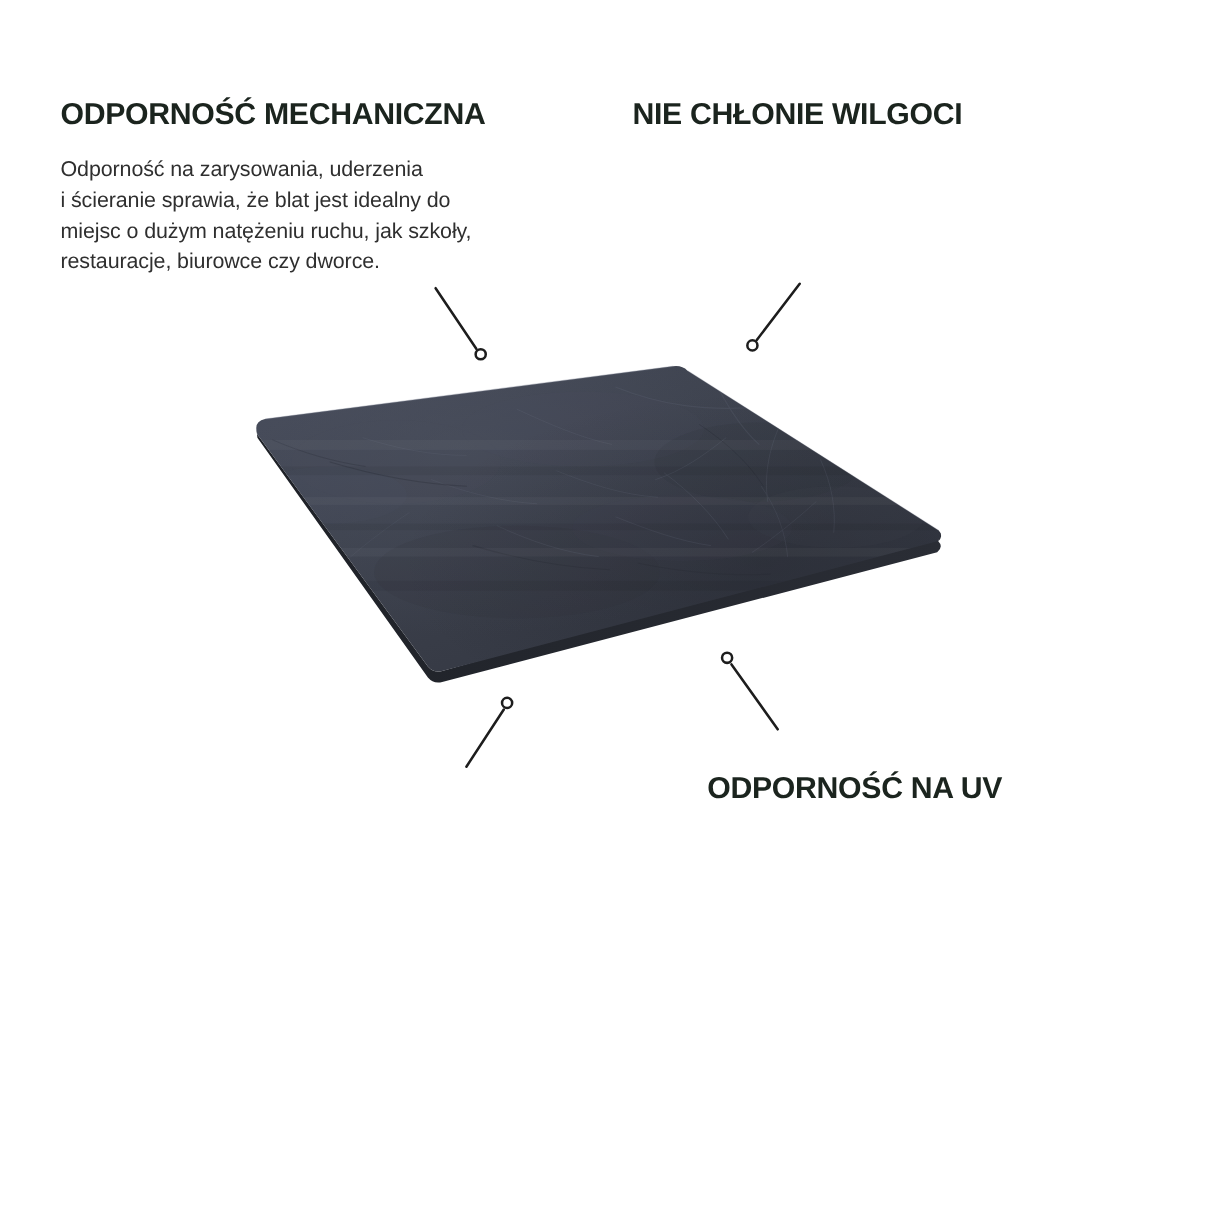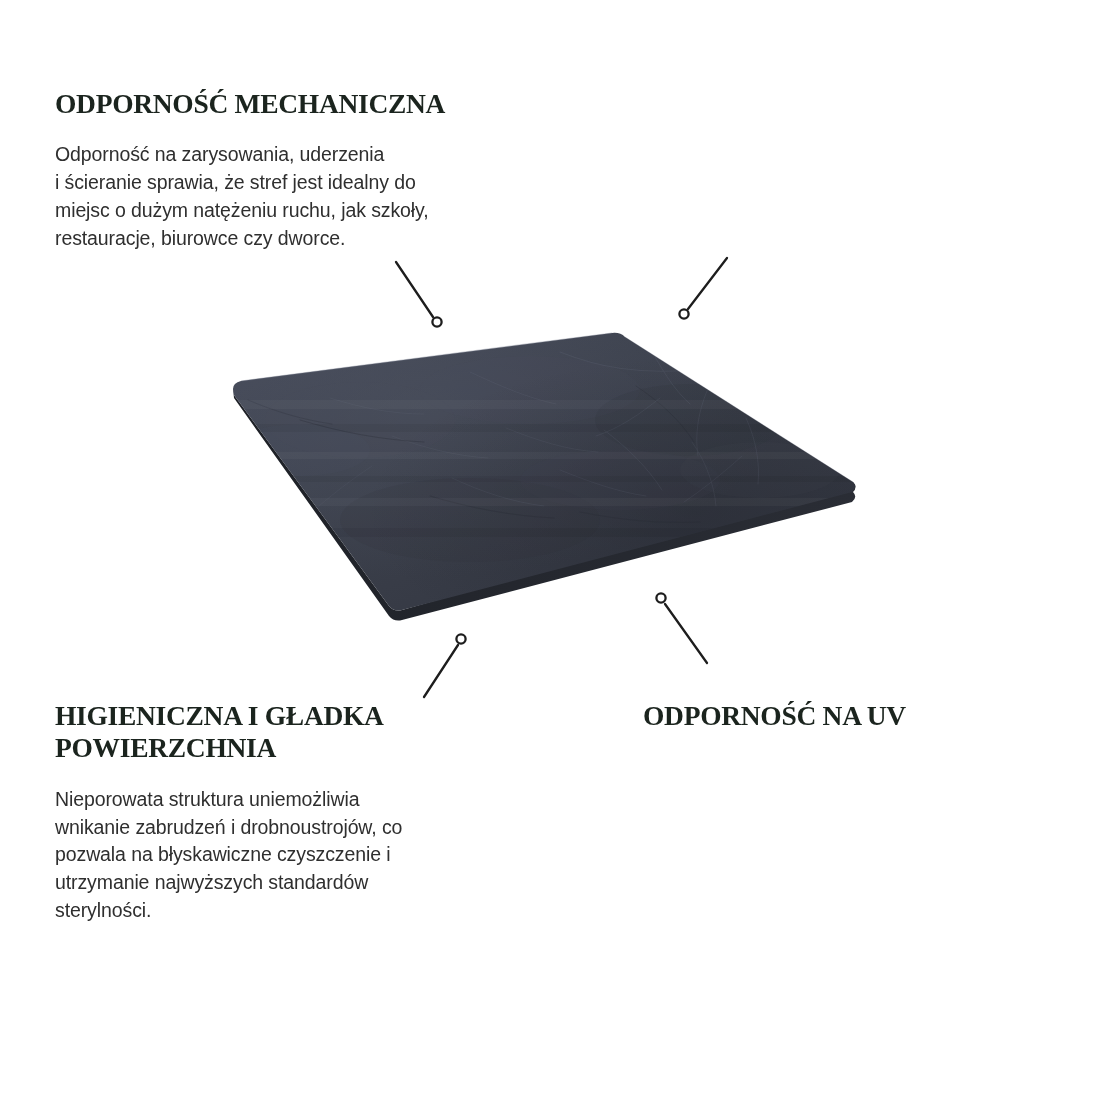--- a/index.html
+++ b/index.html
@@ -20,21 +20,21 @@
     background: #ffffff;
   }
 
   
   .feature {
     position: absolute;
     width: 470px;
   }
   .feature-title {
     margin: 0 0 21px 0;
-    font-family: Liberation Serif, serif;
+    font-family: Liberation Sans, sans-serif;
     font-size: 27.5px;
     font-weight: 700;
     letter-spacing: -0.3px;
     line-height: 1.18;
     color: #1b241e;
     text-transform: uppercase;
   }
   .feature-body {
     margin: 0;
     font-family: "Liberation Sans", sans-serif;
@@ -185,34 +185,27 @@
       <circle cx="437" cy="322" r="4.6"></circle>
       <circle cx="684" cy="314" r="4.6"></circle>
       <circle cx="461" cy="639" r="4.6"></circle>
       <circle cx="661" cy="598" r="4.6"></circle>
     </g>
   </svg>
 
   <div class="feature tl">
     <h2 class="feature-title">ODPORNOŚĆ MECHANICZNA</h2>
     <p class="feature-body">Odporność na zarysowania, uderzenia
-i ścieranie sprawia, że stref jest idealny do
+i ścieranie sprawia, że blat jest idealny do
 miejsc o dużym natężeniu ruchu, jak szkoły,
 restauracje, biurowce czy dworce.</p>
   </div>
 
   <div class="feature tr">
-  </div>
-
-  <div class="feature bl">
-    <h2 class="feature-title">HIGIENICZNA I GŁADKA POWIERZCHNIA</h2>
-    <p class="feature-body">Nieporowata struktura uniemożliwia
-wnikanie zabrudzeń i drobnoustrojów, co
-pozwala na błyskawiczne czyszczenie i
-utrzymanie najwyższych standardów
-sterylności.</p>
-  </div>
+    <h2 class="feature-title">NIE CHŁONIE WILGOCI</h2>
+  </div>
+
 
   <div class="feature br">
     <h2 class="feature-title">ODPORNOŚĆ NA UV</h2>
   </div>
 
 </div>
 
 </body></html>

